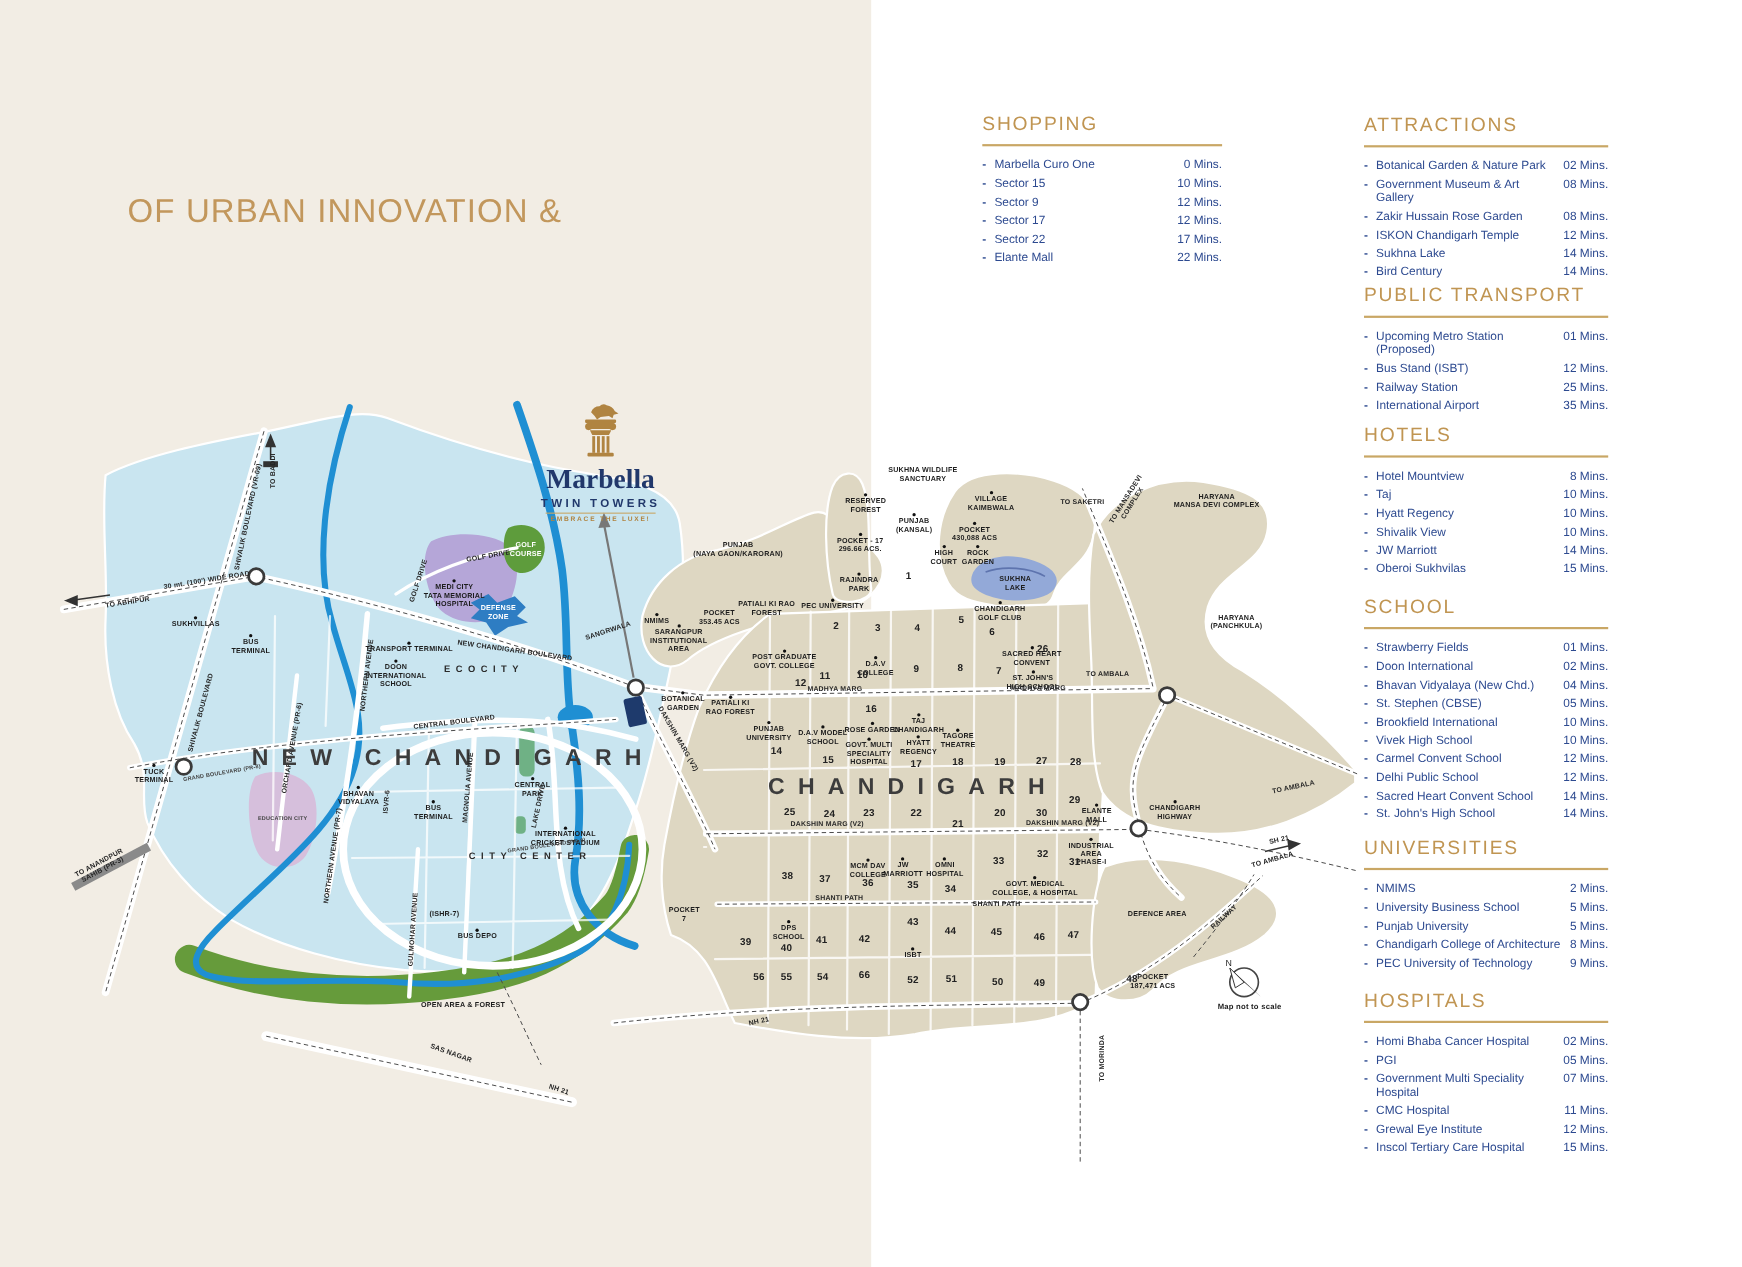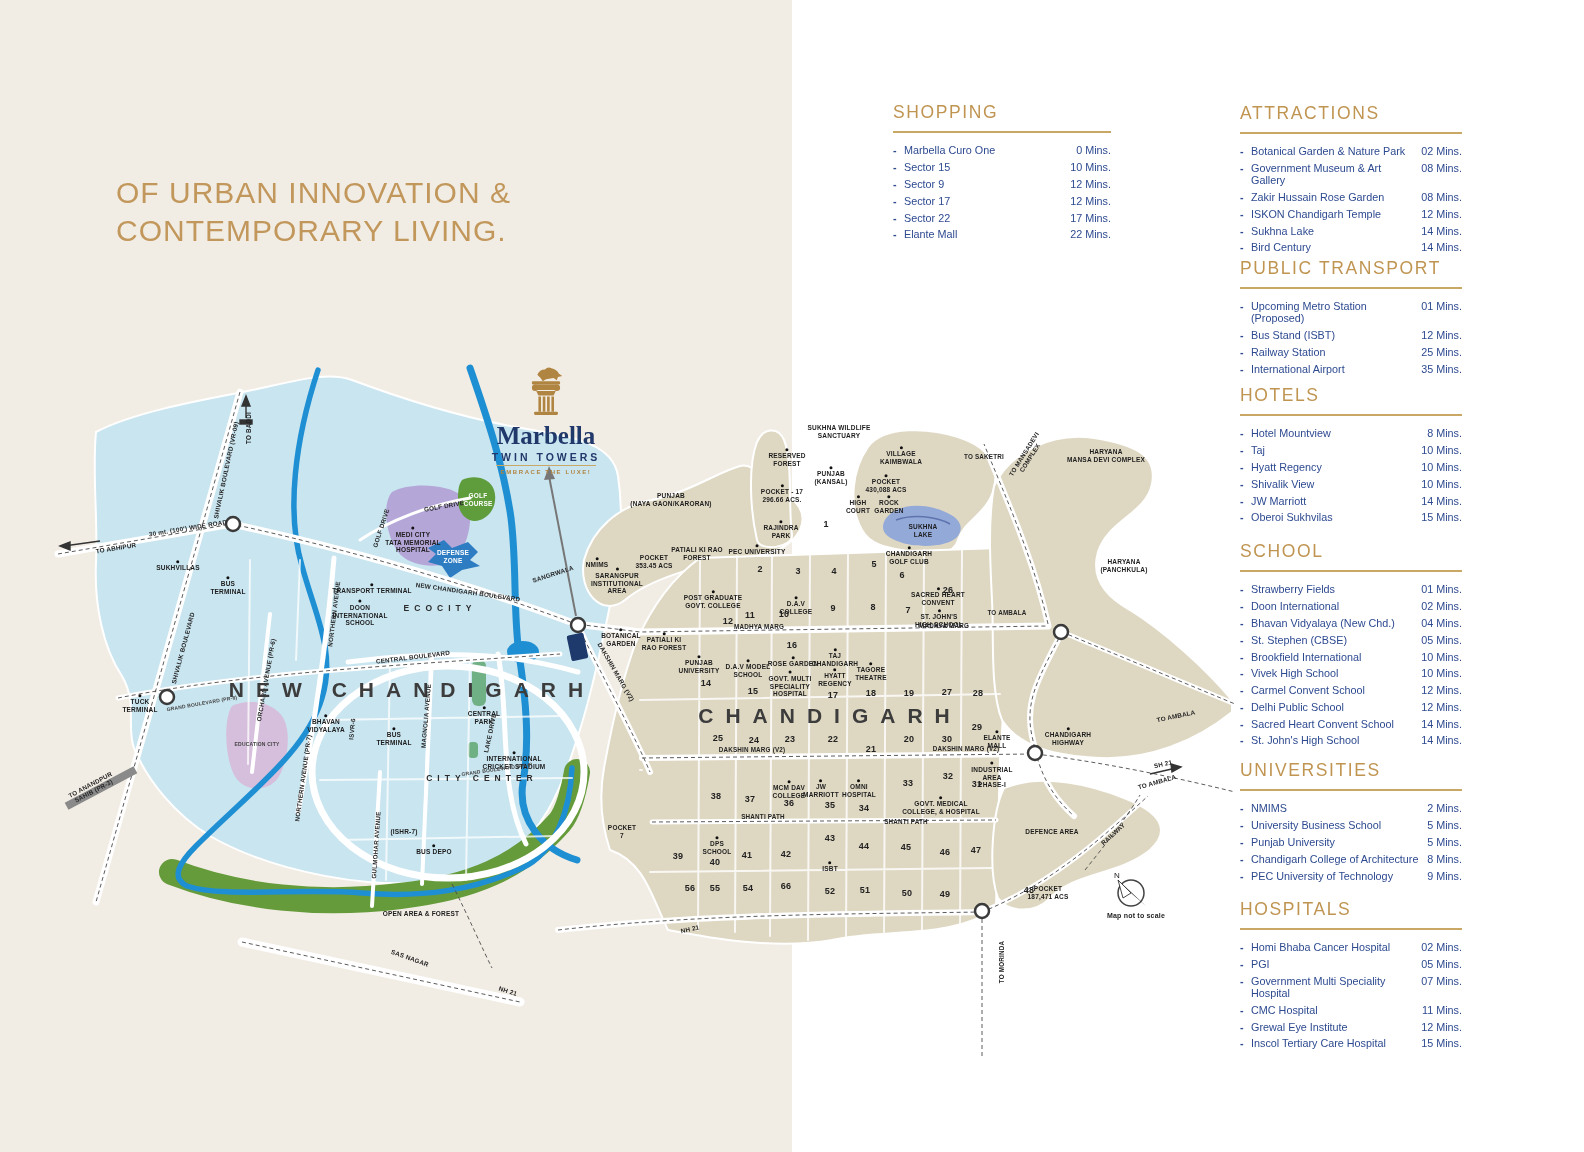--- a/index.html
+++ b/index.html
@@ -742,21 +742,20 @@
         <span>49</span>
       </div>
       <div class="ml sector" style="left: 1029px; top: 890px;">
         <span>48</span>
       </div>
     </div>
 
   <h1 class="headline">
     <br>
     <span>OF URBAN INNOVATION &amp;</span><br>
-    <span>CONTEMPORARY LIVING.</span>
   </h1>
 
   <div class="logo">
     <svg width="44" height="52" viewBox="0 0 40 48">
       <g fill="#B08441">
         <path d="M12,10 q2,-5 7,-5 q3,-3 6,-1 q5,1 7,5 l3,2 -4,1 -1,3 -3,-2 -7,1 -3,2 -2,-3 z"></path>
         <rect x="7" y="16" width="26" height="3" rx="1"></rect>
         <circle cx="10" cy="22" r="3"></circle>
           <circle cx="30" cy="22" r="3"></circle>
         <rect x="8" y="19" width="24" height="5" rx="2"></rect>

